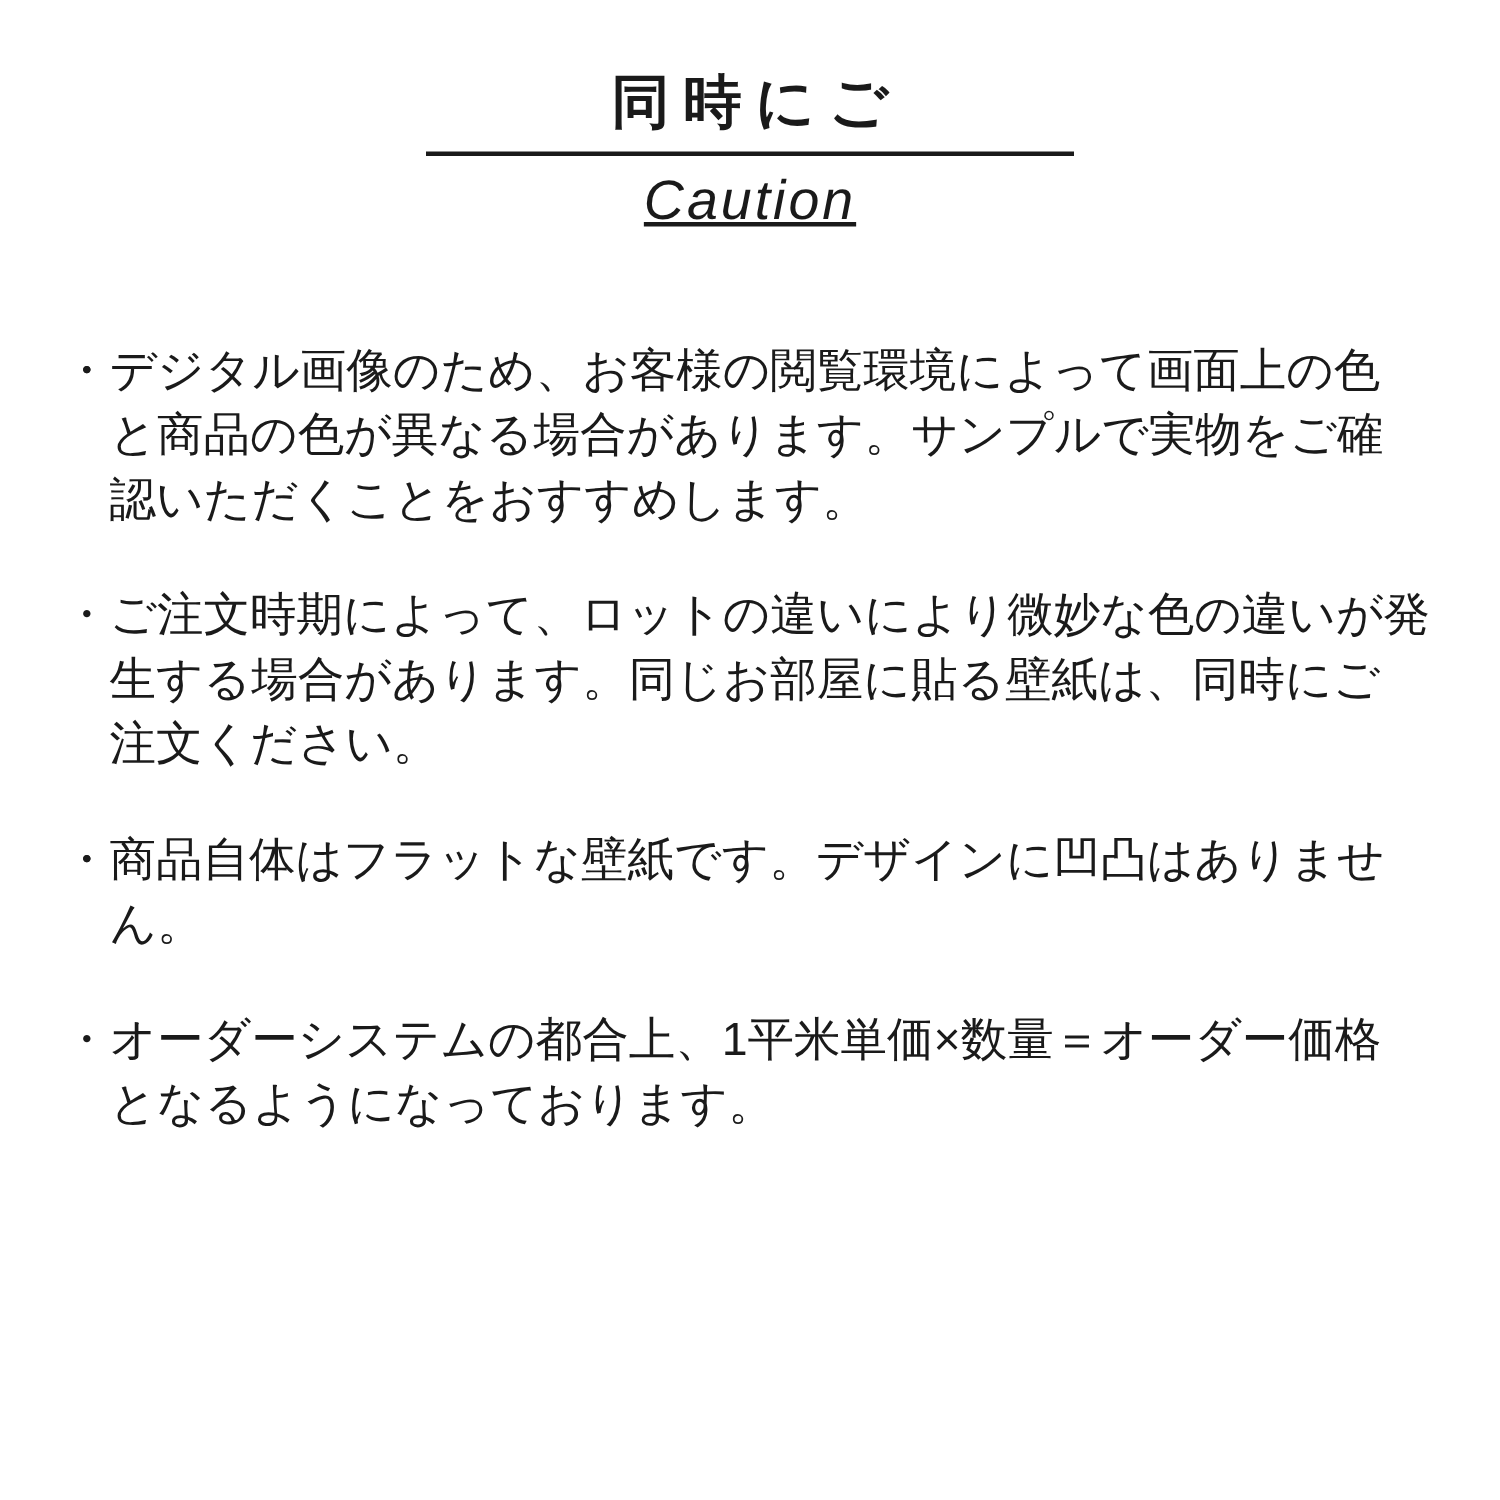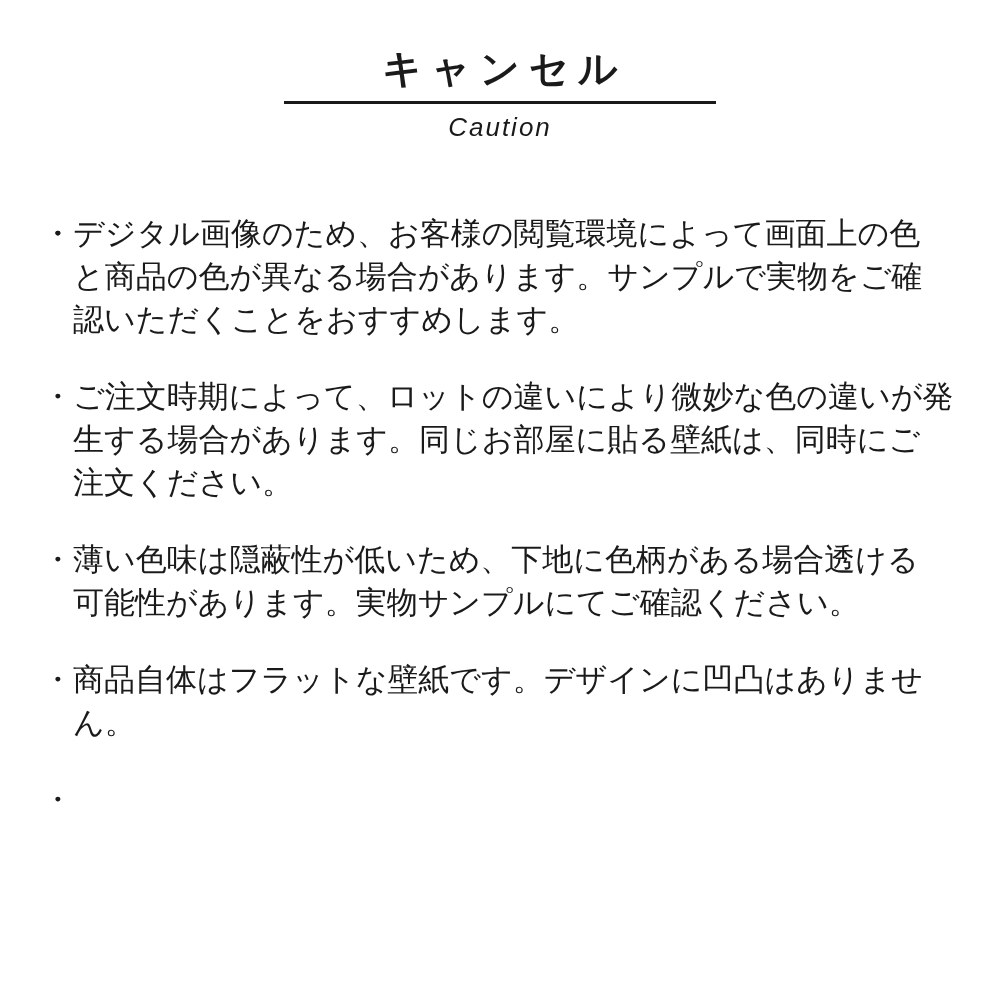--- a/index.html
+++ b/index.html
@@ -32,23 +32,24 @@
     line-height: 1.2;
   }
   .rule {
     width: 432px;
     height: 3px;
     background: #1a1a1a;
     margin: 8px auto 8px auto;
   }
   .subtitle {
     font-style: italic;
-    font-size: 26px;
+    font-size: 37px;
     letter-spacing: 2px;
     line-height: 1.2;
+    text-decoration: underline;
   }
   .items {
     margin-top: 69px;
     padding-left: 42px;
     padding-right: 34px;
     font-size: 31px;
     line-height: 43px;
   }
   .item {
     position: relative;
@@ -66,21 +67,21 @@
   .item-text {
     white-space: pre-line;
   }
 </style>
 </head>
 <body>
 
 <div class="page">
 
   <div class="header">
-    <div class="title">キャンセル</div>
+    <div class="title">同時にご</div>
     <div class="rule"></div>
     <div class="subtitle">Caution</div>
   </div>
 
   <div class="items">
 
     <div class="item">
       <span class="bullet">・</span>
     </div>
 
@@ -93,28 +94,28 @@
 
     <div class="item">
       <span class="bullet">・</span>
       <span class="item-text">ご注文時期によって、ロットの違いにより微妙な色の違いが発
 生する場合があります。同じお部屋に貼る壁紙は、同時にご
 注文ください。</span>
     </div>
 
     <div class="item">
       <span class="bullet">・</span>
-      <span class="item-text">薄い色味は隠蔽性が低いため、下地に色柄がある場合透ける
-可能性があります。実物サンプルにてご確認ください。</span>
     </div>
 
     <div class="item">
       <span class="bullet">・</span>
       <span class="item-text">商品自体はフラットな壁紙です。デザインに凹凸はありません。</span>
     </div>
 
     <div class="item">
       <span class="bullet">・</span>
+      <span class="item-text">オーダーシステムの都合上、1平米単価×数量＝オーダー価格
+となるようになっております。</span>
     </div>
 
   </div>
 
 </div>
 
 </body></html>

